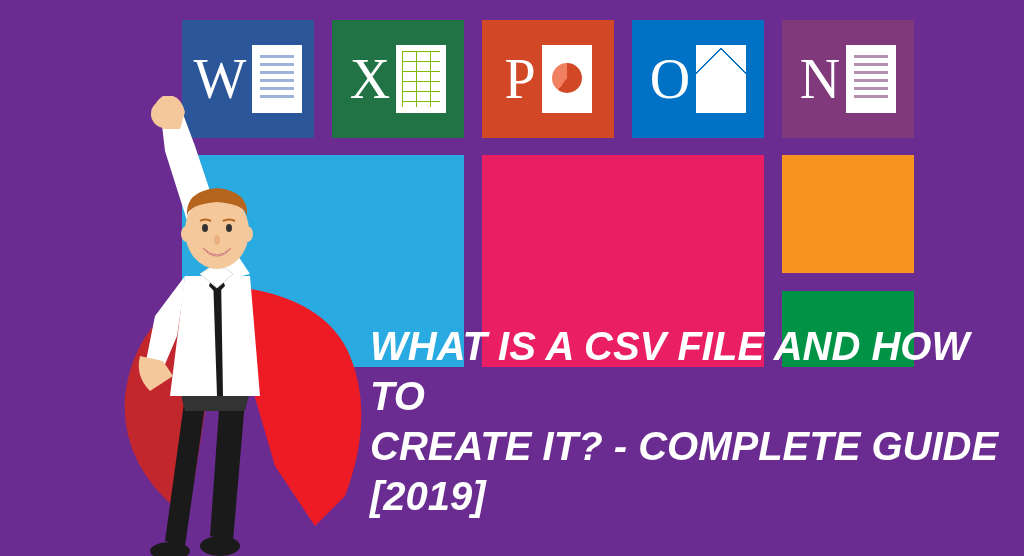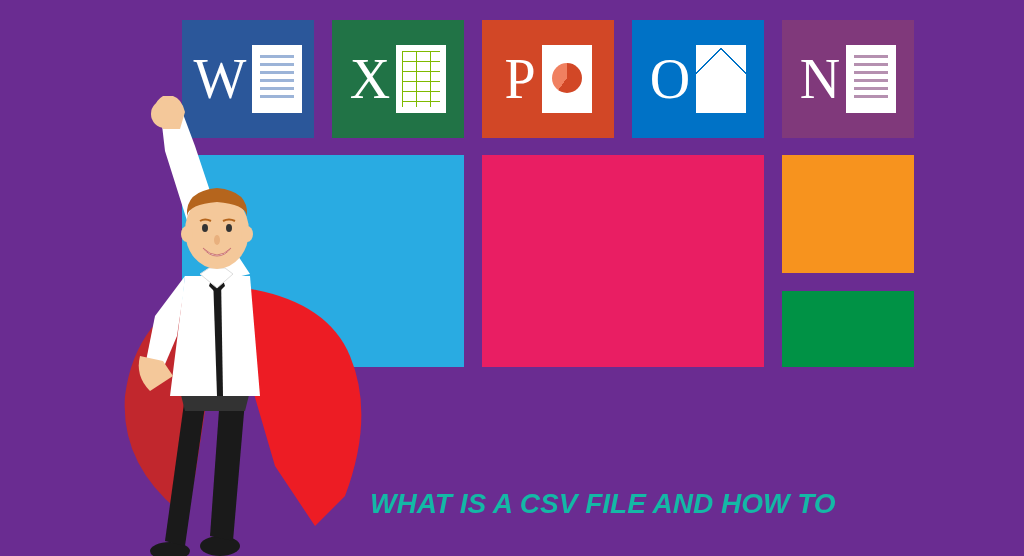--- a/index.html
+++ b/index.html
@@ -92,22 +92,22 @@
     }
     .big-blue { width: 282px; height: 212px; background: #29abe2; }
     .big-pink { width: 282px; height: 212px; background: #e91e63; }
     .right-stack { display: flex; flex-direction: column; gap: 18px; }
     .sq-orange { width: 132px; height: 118px; background: #f7931e; }
     .sq-green { width: 132px; height: 76px; background: #009245; }
     .caption {
       position: absolute;
       left: 370px;
       bottom: 35px;
-      color: #14b8a6;
-      font-size: 28px;
+      color: #ffffff;
+      font-size: 40px;
       font-weight: bold;
       font-style: italic;
       font-family: Arial, sans-serif;
       line-height: 1.25;
       width: 630px;
     }
     .hero {
       position: absolute;
       left: 65px;
       bottom: 0;
@@ -180,13 +180,14 @@
     <path d="M 158 125 Q 164 122 170 125" stroke="#b5651d" stroke-width="2" fill="none"></path>
     <path d="M 138 152 Q 152 166 166 152 Q 160 160 152 160 Q 144 160 138 152 Z" fill="#fff" stroke="#c77"></path>
     <ellipse cx="152" cy="144" rx="3" ry="5" fill="#e8b07e"></ellipse>
     <ellipse cx="122" cy="138" rx="6" ry="8" fill="#f4c89a"></ellipse>
     <ellipse cx="182" cy="138" rx="6" ry="8" fill="#f4c89a"></ellipse>
   </svg>
 </div>
 
 <div class="caption">
   <div>WHAT IS A CSV FILE AND HOW TO</div>
+  <div>CREATE IT? - COMPLETE GUIDE [2019]</div>
 </div>
 
 </body></html>

